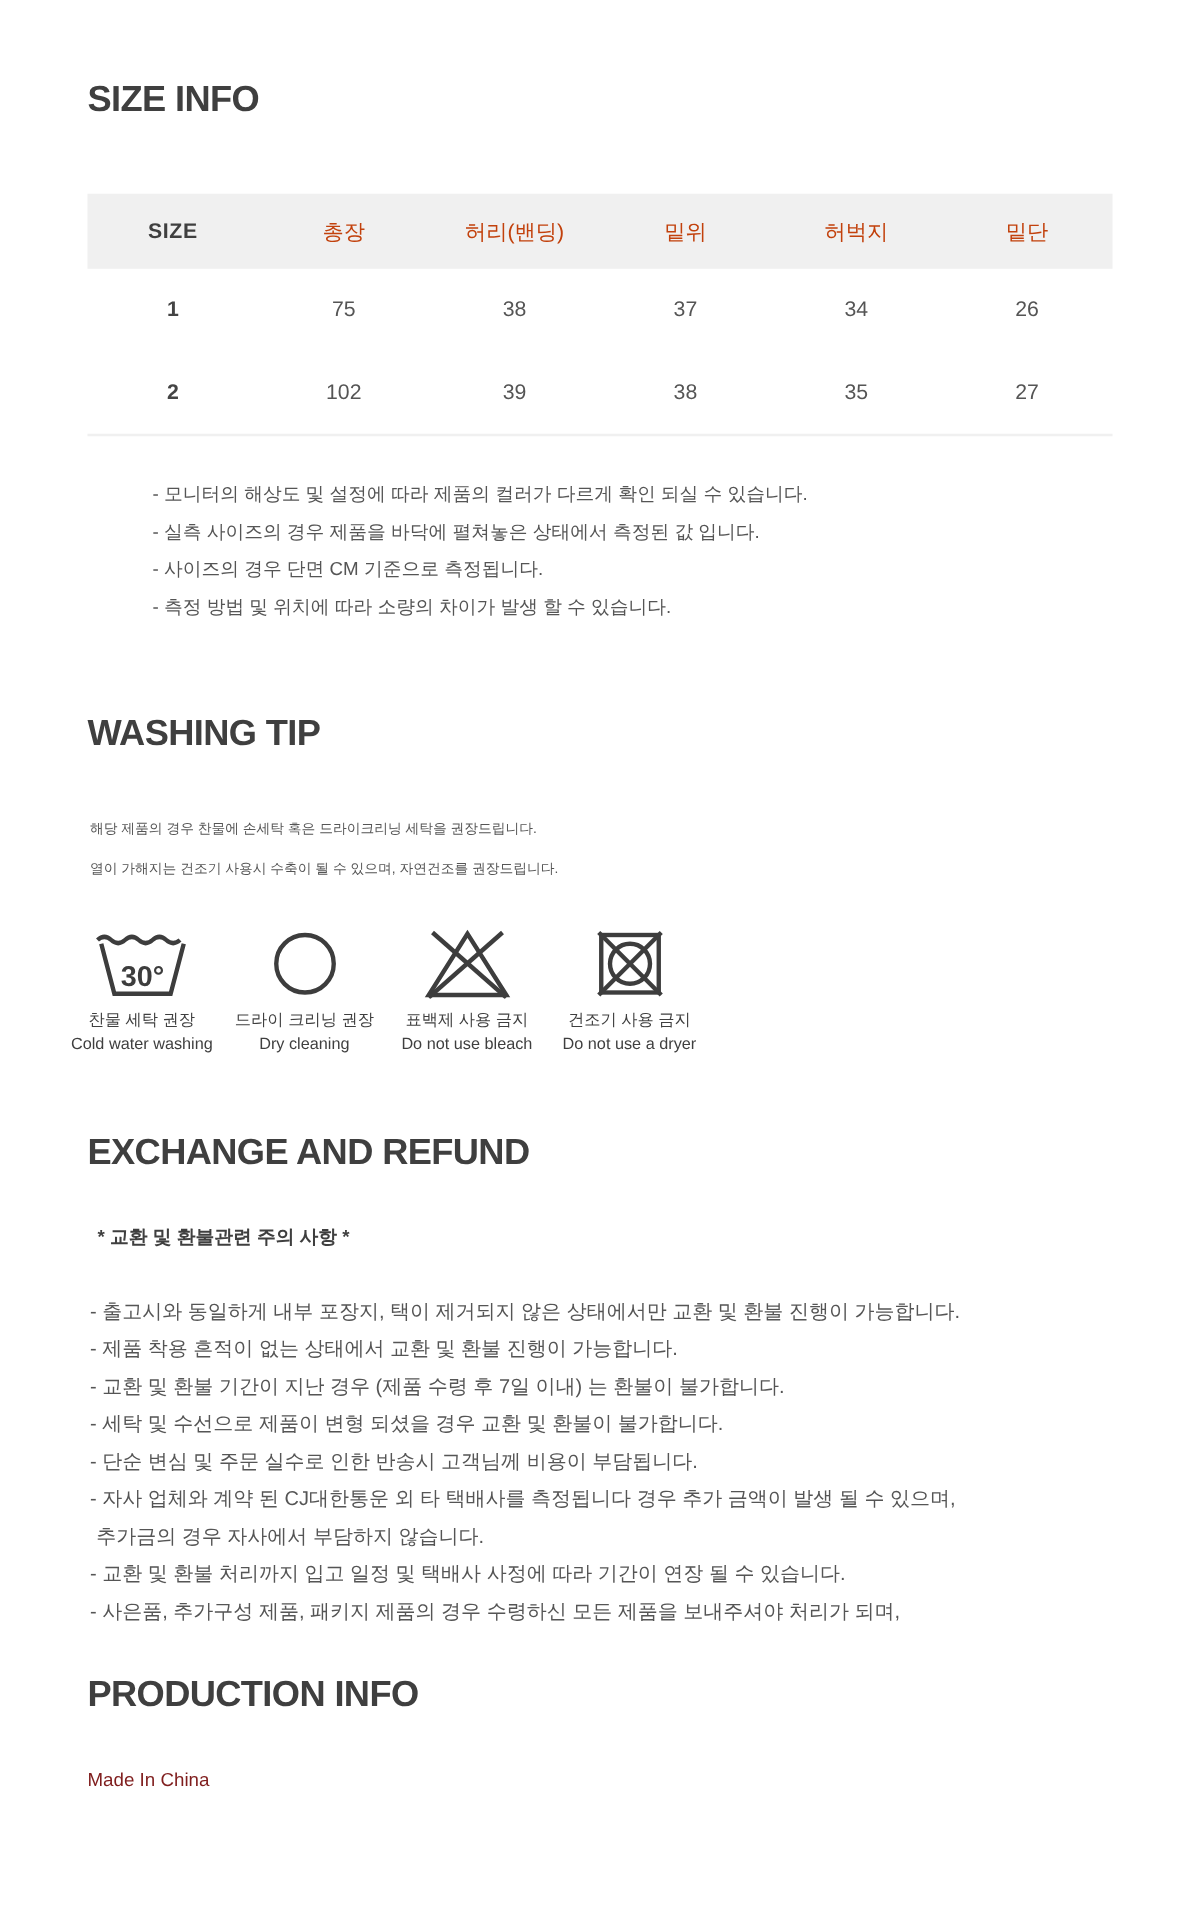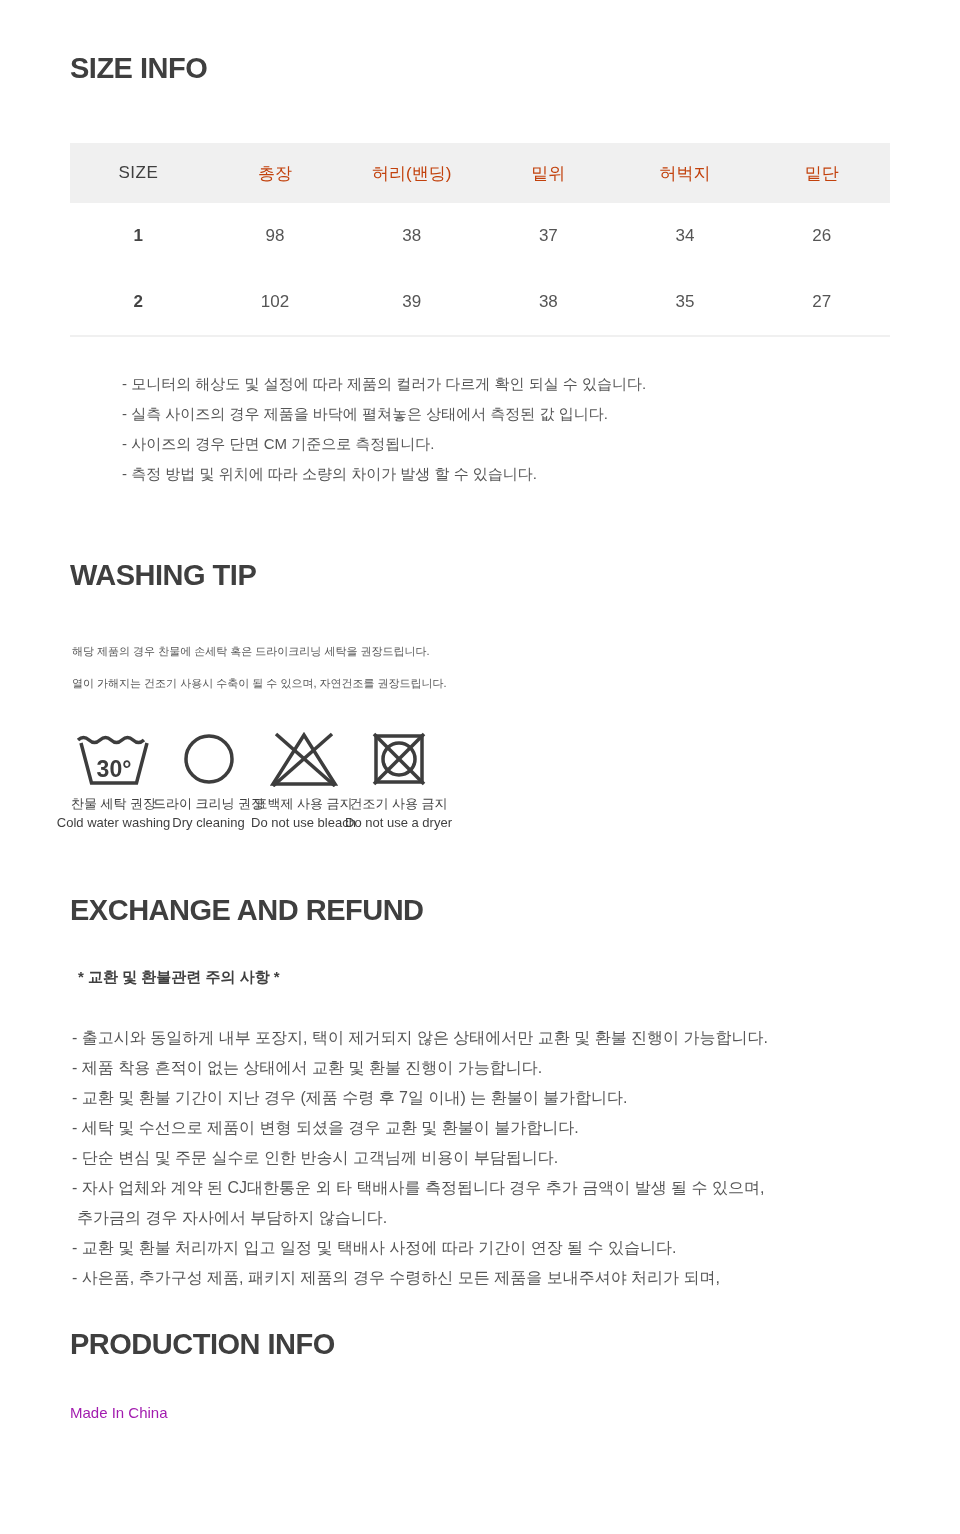--- a/index.html
+++ b/index.html
@@ -4,21 +4,21 @@
 <style>
   * { box-sizing: border-box; }
   html, body { margin: 0; padding: 0; }
   body {
     width: 960px;
     height: 1534px;
     background: #ffffff;
     font-family: "Liberation Sans", "DejaVu Sans", sans-serif;
     overflow: hidden;
   }
-  .page { padding: 4px 70px; }
+  .page { padding: 16px 70px; }
 
   .section-title {
     margin: 0;
     font-size: 29px;
     line-height: 36px;
     font-weight: 700;
     letter-spacing: -0.5px;
     color: #3f3f3f;
   }
   .size-title { padding-top: 46px; }
@@ -28,41 +28,41 @@
   .t-row { display: flex; }
   .t-head { background: #f0f0f0; height: 60px; align-items: center; }
   .t-data { height: 66px; align-items: center; }
   .t-cell {
     flex: 1;
     text-align: center;
     font-size: 17px;
     color: #555555;
   }
   .t-head .t-cell { color: #c2410c; }
-  .t-head .c0 { font-weight: 400; color: #3f3f3f; letter-spacing: 0.5px; }
+  .t-head .c0 { font-weight: 700; color: #3f3f3f; letter-spacing: 0.5px; }
   .t-data .c0 { font-weight: 700; color: #444444; }
 
   .size-notes {
     margin-top: 32px;
     margin-left: 52px;
     font-size: 15px;
     line-height: 30px;
     color: #555555;
   }
 
   .washing-title { margin-top: 68px; }
   .washing-lines {
     margin-top: 42px;
     margin-left: 2px;
     font-size: 11px;
     line-height: 32px;
     color: #555555;
   }
 
-  .icons-row { margin-top: 33px; margin-left: -4px; display: flex; }
+  .icons-row { margin-top: 33px; margin-left: -4px; display: flex; gap: 35px; }
   .wash-item { width: 95px; display: flex; flex-direction: column; align-items: center; }
   .wash-icon-box { height: 54px; display: flex; align-items: center; justify-content: center; }
   .wash-icon-box svg { display: block; }
   .label-ko { margin-top: 9px; font-size: 13px; color: #3f3f3f; white-space: nowrap; }
   .label-en { margin-top: 2px; font-size: 13px; color: #3f3f3f; white-space: nowrap; }
 
   .exchange-title { margin-top: 62px; }
   .exchange-subtitle {
     margin-top: 40px;
     margin-left: 8px;
@@ -74,21 +74,21 @@
     margin-top: 36px;
     margin-left: 2px;
     font-size: 16px;
     line-height: 30px;
     color: #555555;
   }
   .refund-line.indent { padding-left: 5px; }
   .refund-line.outdent { margin-left: -9px; }
 
   .production-title { margin-top: 33px; }
-  .made-in { margin-top: 42px; font-size: 15px; color: #a21caf; }
+  .made-in { margin-top: 42px; font-size: 15px; color: #7f1d1d; }
 
   .icon-stroke { stroke: #3d3d3d; fill: none; stroke-width: 3.5; }
   .icon-text { fill: #3d3d3d; font-weight: 700; }
 </style>
 </head>
 <body>
 
 <div class="page">
 
   <h2 class="section-title size-title">SIZE INFO</h2>
@@ -97,21 +97,21 @@
     <div class="t-row t-head">
       <div class="t-cell c0">SIZE</div>
       <div class="t-cell">총장</div>
       <div class="t-cell">허리(밴딩)</div>
       <div class="t-cell">밑위</div>
       <div class="t-cell">허벅지</div>
       <div class="t-cell">밑단</div>
     </div>
     <div class="t-row t-data">
       <div class="t-cell c0">1</div>
-      <div class="t-cell">98</div>
+      <div class="t-cell">75</div>
       <div class="t-cell">38</div>
       <div class="t-cell">37</div>
       <div class="t-cell">34</div>
       <div class="t-cell">26</div>
     </div>
     <div class="t-row t-data">
       <div class="t-cell c0">2</div>
       <div class="t-cell">102</div>
       <div class="t-cell">39</div>
       <div class="t-cell">38</div>

